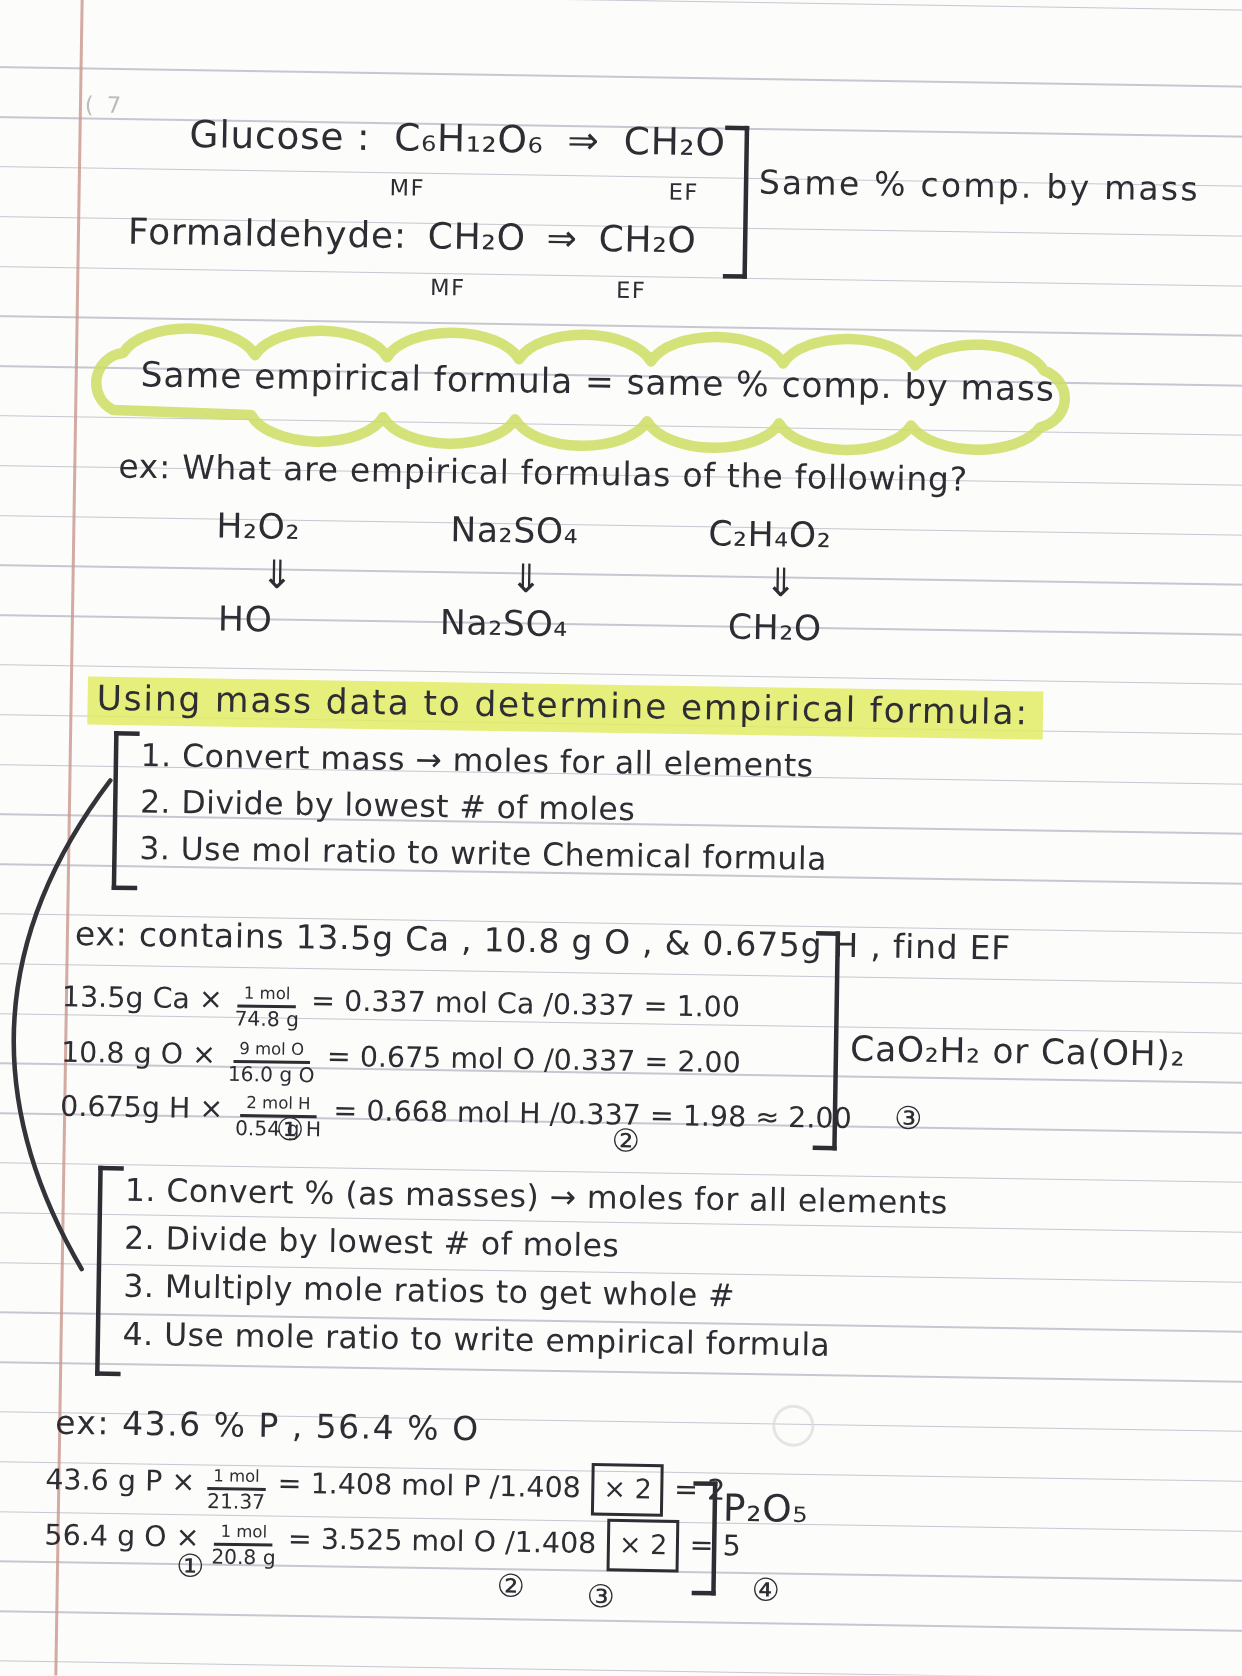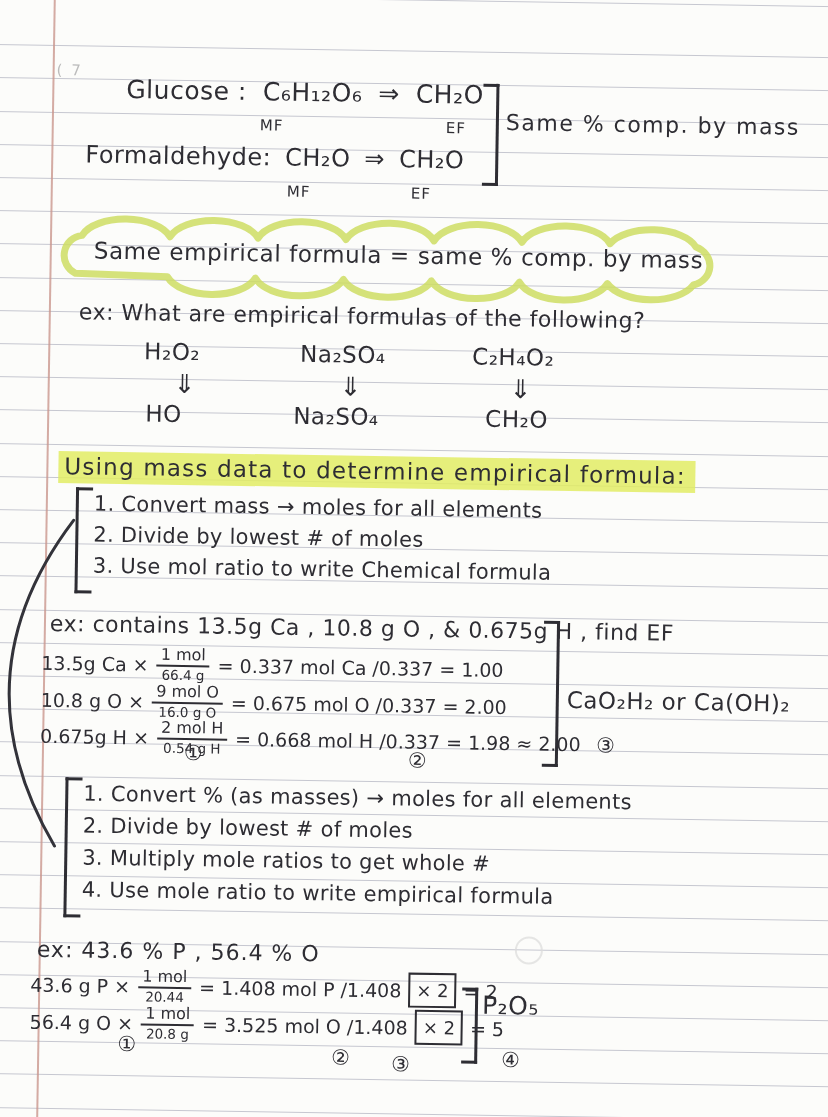--- a/index.html
+++ b/index.html
@@ -27,21 +27,21 @@
   .hand{letter-spacing:.5px;line-height:1.15;}
   .pencil{color:#bcbcbc;font-size:15px;letter-spacing:2px;}
   .small-label{font-size:15px;letter-spacing:1px;}
   .flexrow{display:flex;align-items:center;}
   .bracket-right{border-right:3.5px solid #2e2d33;border-top:3.5px solid #2e2d33;border-bottom:3.5px solid #2e2d33;width:13px;}
   .bracket-left{border-left:3px solid #2e2d33;border-top:3px solid #2e2d33;border-bottom:3px solid #2e2d33;width:14px;}
   .hl{background:rgba(226,236,100,.85);padding:2px 10px 4px 6px;}
   .cloud-text{font-size:23px;letter-spacing:.6px;}
   .eq-row{display:flex;align-items:center;font-size:19px;gap:5px;}
   .frac{display:inline-flex;flex-direction:column;align-items:center;line-height:1;margin:0 3px;}
-  .frac .num{font-size:16px;padding:0 4px 2px;border-bottom:2px solid #2e2d33;}
+  .frac .num{font-size:11px;padding:10px 4px 2px;border-bottom:2px solid #2e2d33;}
   .frac .den{font-size:13.5px;padding-top:2px;}
   .mult-box{border:2.5px solid #2e2d33;padding:5px 6px;font-size:18px;margin:0 2px;}
   .circled{font-size:21px;}
   .ghost-circle{width:24px;height:24px;border:2px solid #dcdcda;border-radius:50%;opacity:.7;}
   .list-item{font-size:21px;letter-spacing:.3px;}
   svg{display:block;}
 </style>
 </head>
 <body>
 
@@ -98,21 +98,21 @@
   <svg class="abs" style="left:6px;top:521px;" width="92" height="352" viewBox="0 0 92 352">
     <path d="M 80 14 Q -36 172 66 340" fill="none" stroke="#33333a" stroke-width="3" stroke-linecap="round"></path>
   </svg>
 
   <span class="abs hand" style="left:64px;top:626px;font-size:22px;">ex: contains 13.5g Ca , 10.8 g O , &amp; 0.675g H , find EF</span>
 
   <div class="abs eq-row" style="left:56px;top:660px;">
     <span>13.5g Ca ×</span>
     <span class="frac">
       <span class="num">1 mol</span>
-      <span class="den">66.4 g</span>
+      <span class="den">74.8 g</span>
     </span>
     <span>= 0.337 mol Ca /0.337 = 1.00</span>
   </div>
   <div class="abs eq-row" style="left:56px;top:697px;">
     <span>10.8 g O ×</span>
     <span class="frac">
       <span class="num">9 mol O</span>
       <span class="den">16.0 g O</span>
     </span>
     <span>= 0.675 mol O /0.337 = 2.00</span>
@@ -139,21 +139,21 @@
   <span class="abs hand list-item" style="left:100px;top:860px;">3. Multiply mole ratios to get whole #</span>
   <span class="abs hand list-item" style="left:100px;top:892px;">4. Use mole ratio to write empirical formula</span>
 
   <span class="abs hand" style="left:56px;top:952px;font-size:22px;letter-spacing:1px;">ex: 43.6 % P , 56.4 % O</span>
   <div class="abs ghost-circle" style="left:534px;top:944px;"></div>
 
   <div class="abs eq-row" style="left:50px;top:982px;">
     <span>43.6 g P ×</span>
     <span class="frac">
       <span class="num">1 mol</span>
-      <span class="den">20.44</span>
+      <span class="den">21.37</span>
     </span>
     <span>= 1.408 mol P /1.408</span>
     <span class="mult-box">× 2</span>
     <span>= 2</span>
   </div>
   <div class="abs eq-row" style="left:50px;top:1019px;">
     <span>56.4 g O ×</span>
     <span class="frac">
       <span class="num">1 mol</span>
       <span class="den">20.8 g</span>

